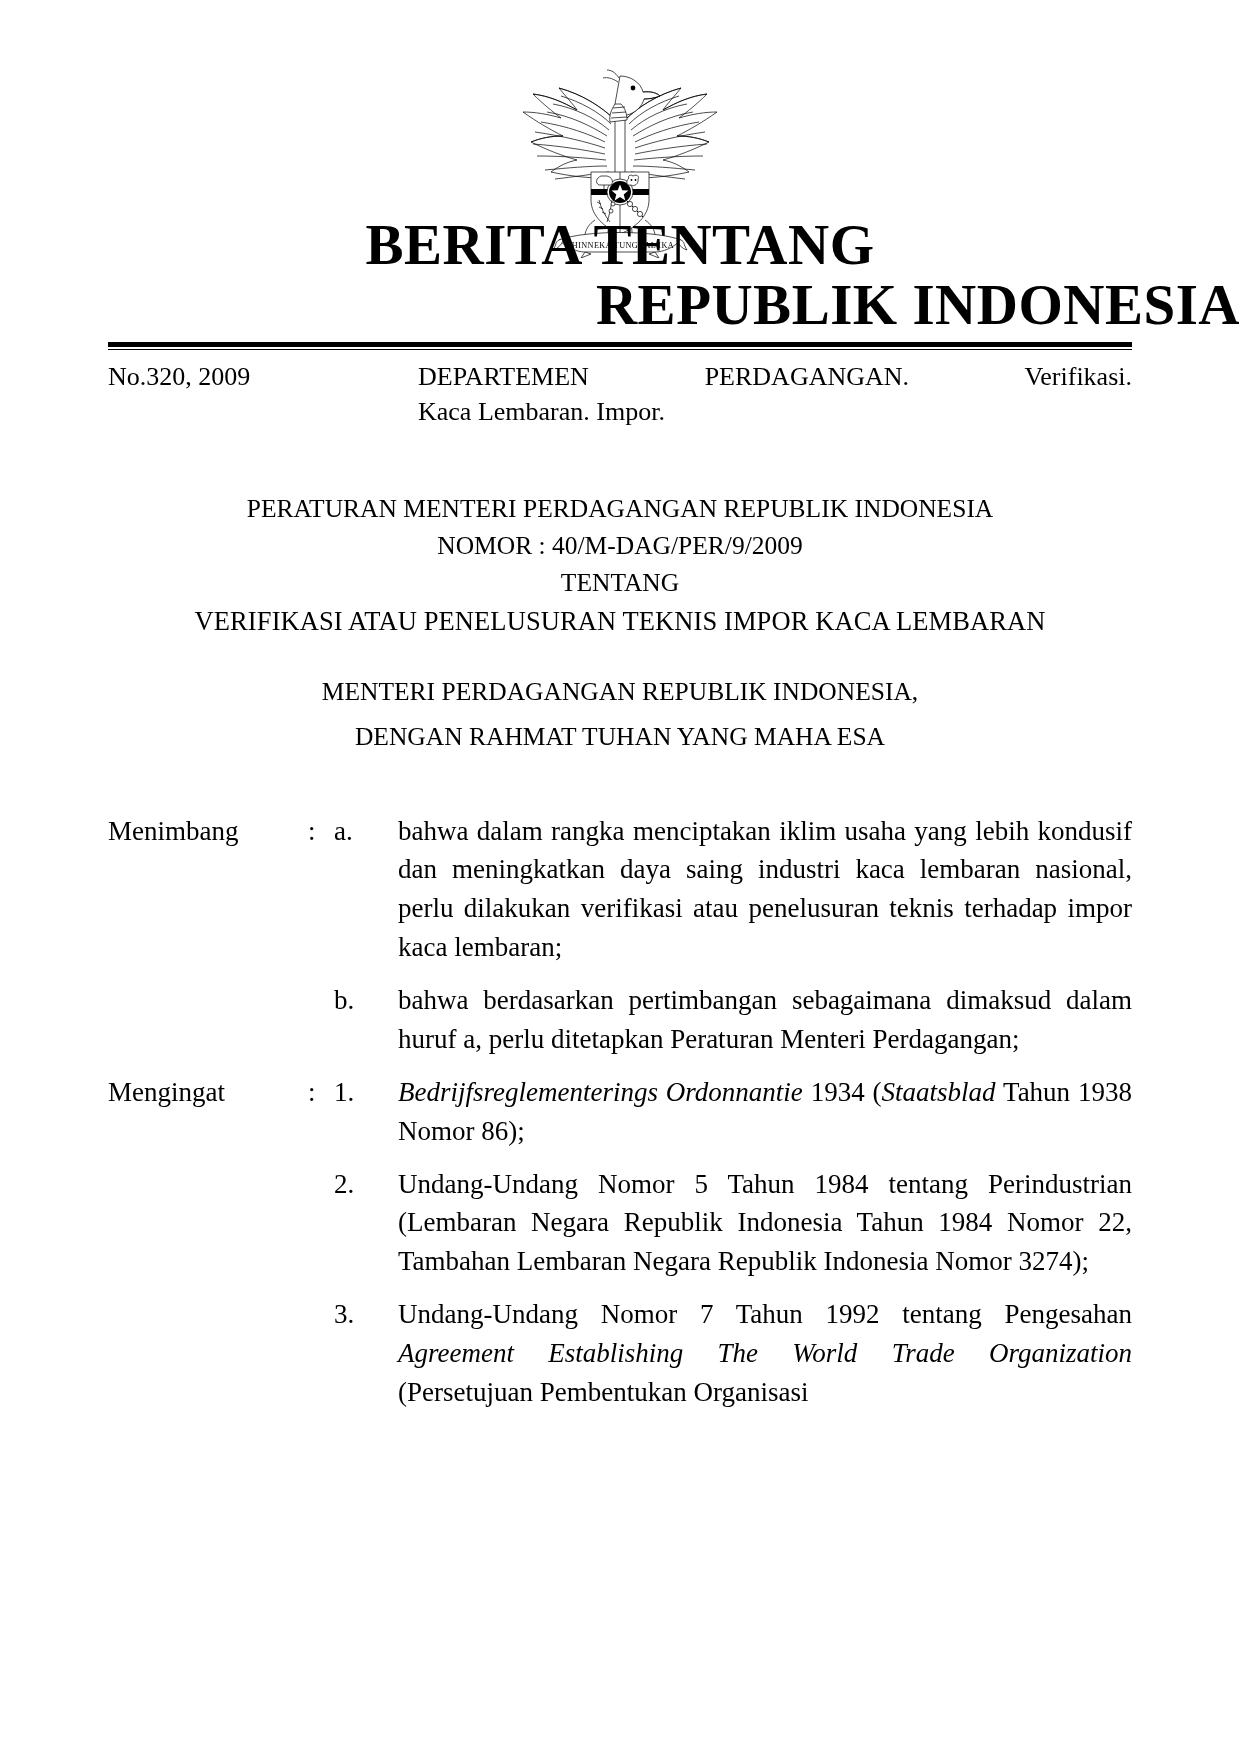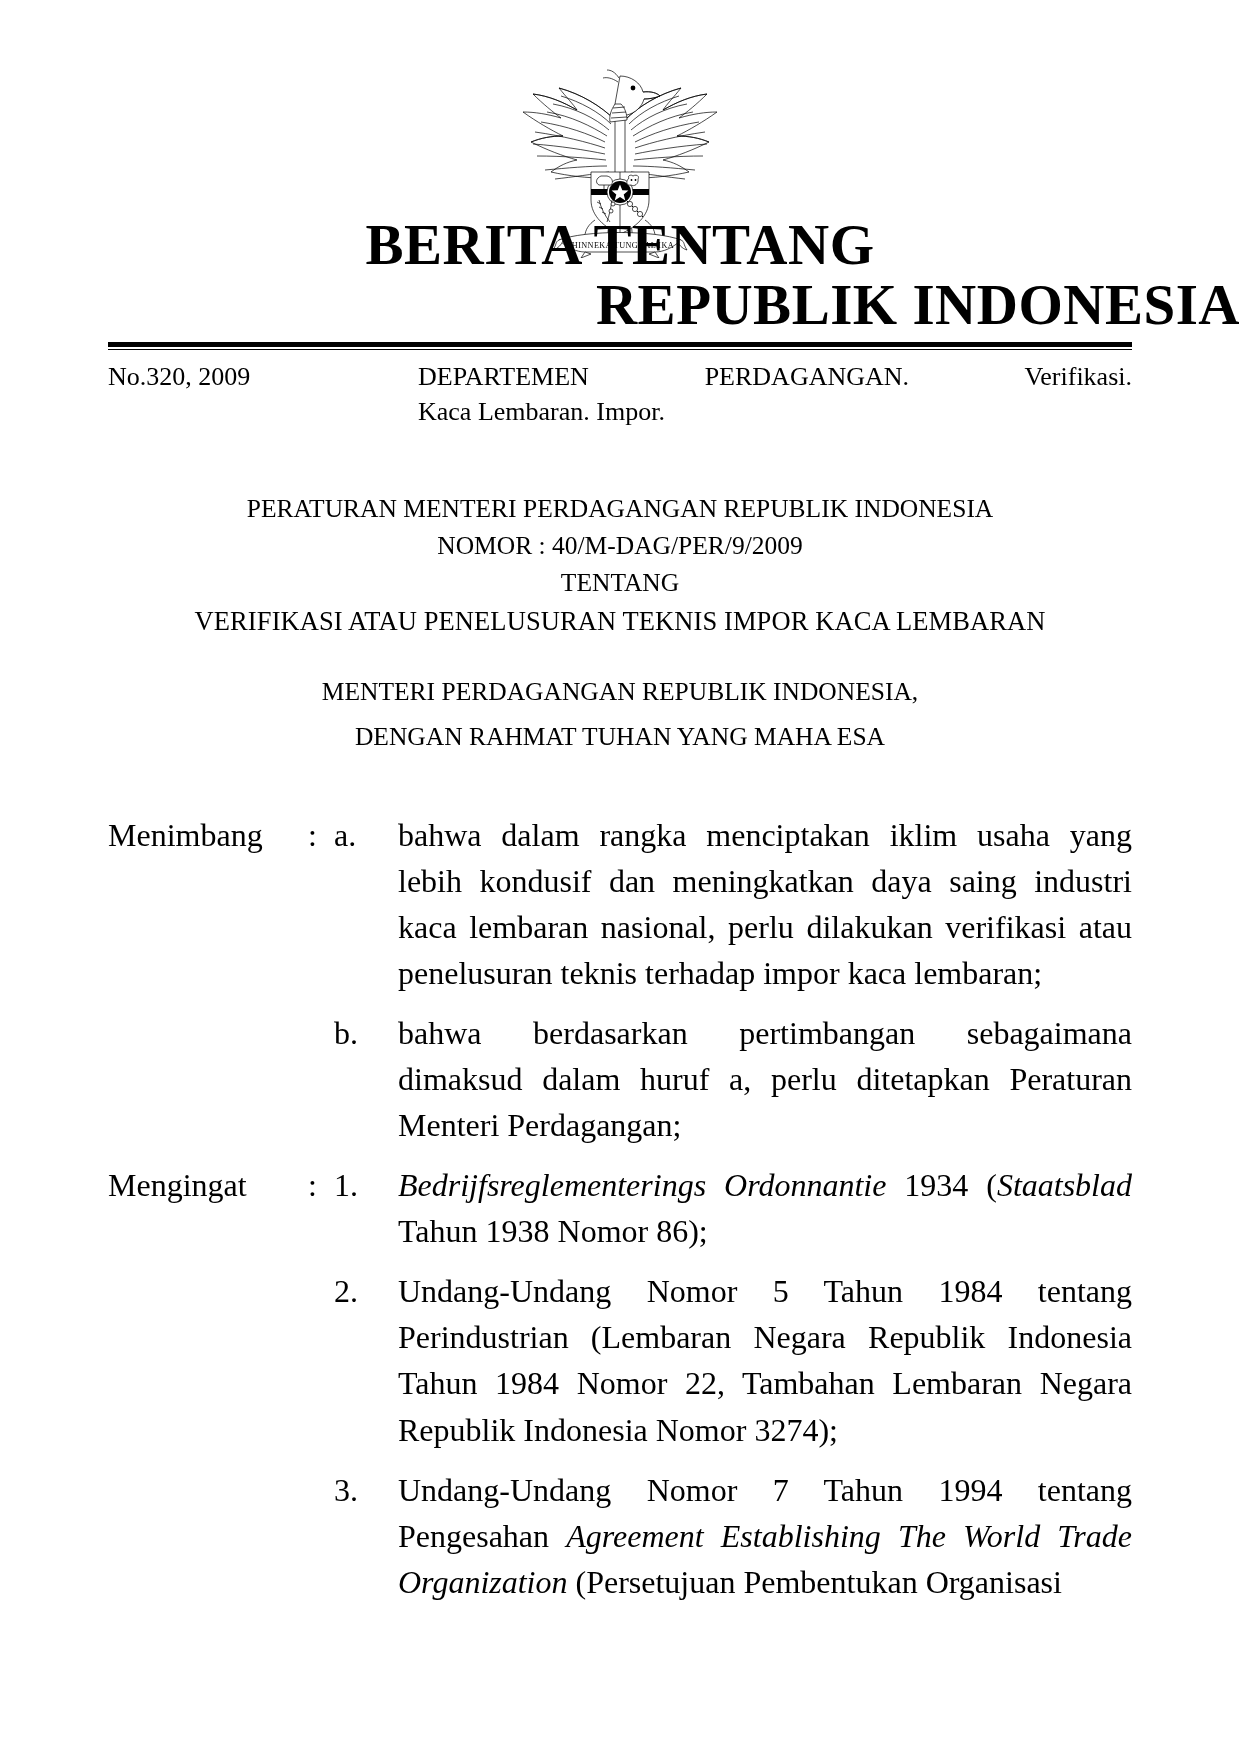--- a/index.html
+++ b/index.html
@@ -120,21 +120,21 @@
     margin: 30px 80px 0 80px;
     text-align: center;
     font-size: 25.5px;
     line-height: 1.75;
   }
   .invocation .i-line { display: block; }
 
   
   .clauses {
     margin: 52px 108px 0 108px;
-    font-size: 32px;
+    font-size: 27px;
   }
   .clause-row {
     display: flex;
     align-items: flex-start;
     margin-bottom: 14px;
   }
   .clause-label {
     flex: 0 0 200px;
     width: 200px;
     white-space: nowrap;
@@ -329,18 +329,18 @@
       <div class="clause-label"></div>
       <div class="clause-colon"></div>
       <div class="clause-marker">2.</div>
       <div class="clause-text">Undang-Undang Nomor 5 Tahun 1984 tentang Perindustrian (Lembaran Negara Republik Indonesia Tahun 1984 Nomor 22, Tambahan Lembaran Negara Republik Indonesia Nomor 3274);</div>
     </div>
 
     <div class="clause-row">
       <div class="clause-label"></div>
       <div class="clause-colon"></div>
       <div class="clause-marker">3.</div>
-      <div class="clause-text"><span>Undang-Undang Nomor 7 Tahun 1994 tentang Pengesahan </span><em>Agreement Establishing The World Trade Organization</em><span> (Persetujuan Pembentukan Organisasi</span></div>
+      <div class="clause-text"><span>Undang-Undang Nomor 7 Tahun 1992 tentang Pengesahan </span><em>Agreement Establishing The World Trade Organization</em><span> (Persetujuan Pembentukan Organisasi</span></div>
     </div>
 
   </div>
 
 </div>
 
 </body></html>

